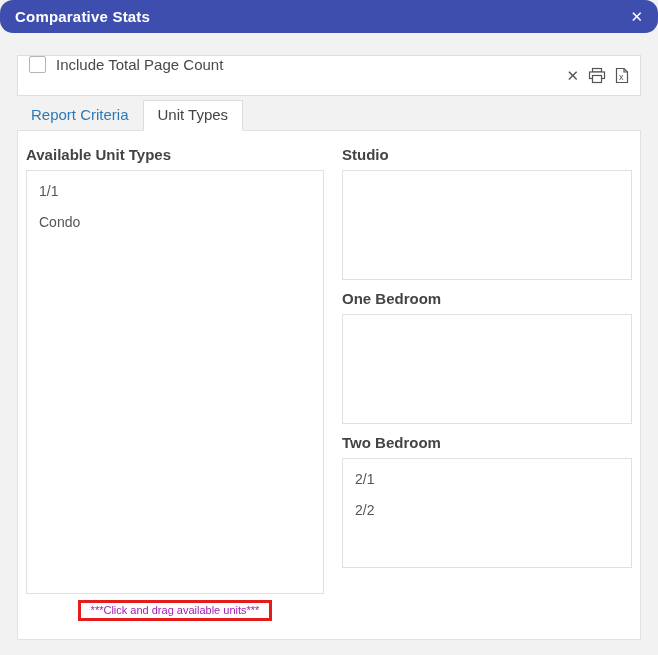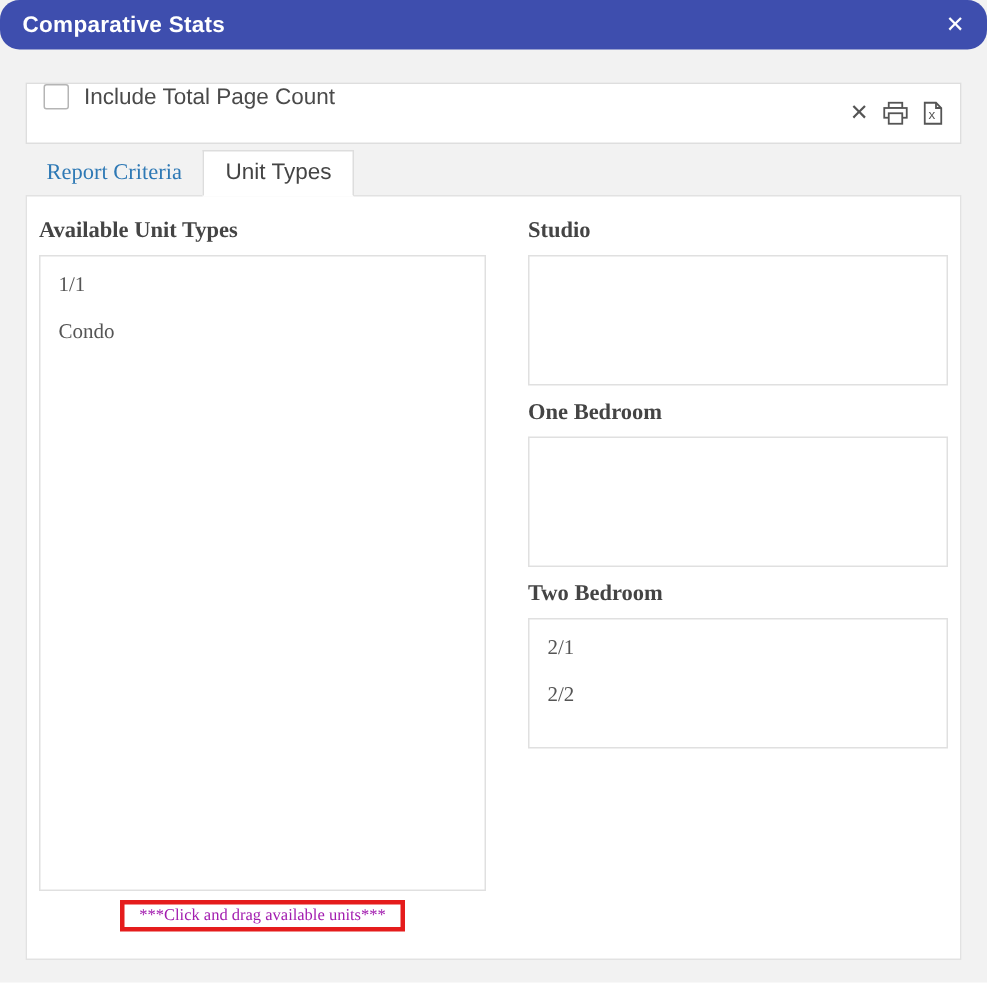--- a/index.html
+++ b/index.html
@@ -39,53 +39,52 @@
   }
   .card .cb-label { margin-left:10px; font-size:15px; color:#4a4a4a; }
   .card .icon-group { margin-left:auto; display:flex; align-items:center; gap:9px; }
   .icon-x { font-size:15px; color:#555; cursor:pointer; line-height:1; }
   .icon-svg { display:block; cursor:pointer; }
   
   .tabstrip { margin-top:4px; display:flex; align-items:flex-end; position:relative; z-index:1; }
   .tab {
     font-size:15px; padding:5px 14px 6px 14px; cursor:pointer; line-height:18px;
   }
-  .tab.inactive { color:var(--link_blue,#2e79b5);font-family:Liberation Serif, serif; }
+  .tab.inactive { color:var(--link_blue,#2e79b5); }
   .tab.active {
     background:#fff; color:#444;
     border:1px solid #ddd; border-bottom:1px solid #fff;
     margin-bottom:-1px;
   }
   
   .content {
     background:#fff; border:1px solid #e2e2e2;
     height:510px;
-    display:flex; gap:28px;
+    display:flex; gap:18px;
     padding:13px 8px 12px 8px;
-    font-family:Liberation Serif, serif;
   }
   .panel-label { font-size:15px; font-weight:bold; color:#444; margin:1px 0 6px 0; line-height:19px; }
   .listbox {
     border:1px solid #e0e0e0; background:#fff;
     padding-top:5px;
   }
   .list-item { font-size:14px; color:#555; padding:7px 12px 8px 12px; cursor:grab; }
   
   .left-col { width:298px; display:flex; flex-direction:column; }
   .left-col .listbox { height:424px; }
   .drag-note {
     margin:6px auto 0 auto;
     border:3px solid var(--note_border,#e51c1c);
     padding:1px 10px 2px 10px;
     font-size:11px; color:#a21caf; white-space:nowrap;
   }
   
   .right-col { flex:1; }
   .section { margin-bottom:9px; }
-  .section .listbox { height:87px; }
+  .section .listbox { height:110px; }
 </style>
 </head>
 <body>
 
 <div class="titlebar">
   <span class="title">Comparative Stats</span>
   <span class="close">✕</span>
 </div>
 
 <div class="container">

